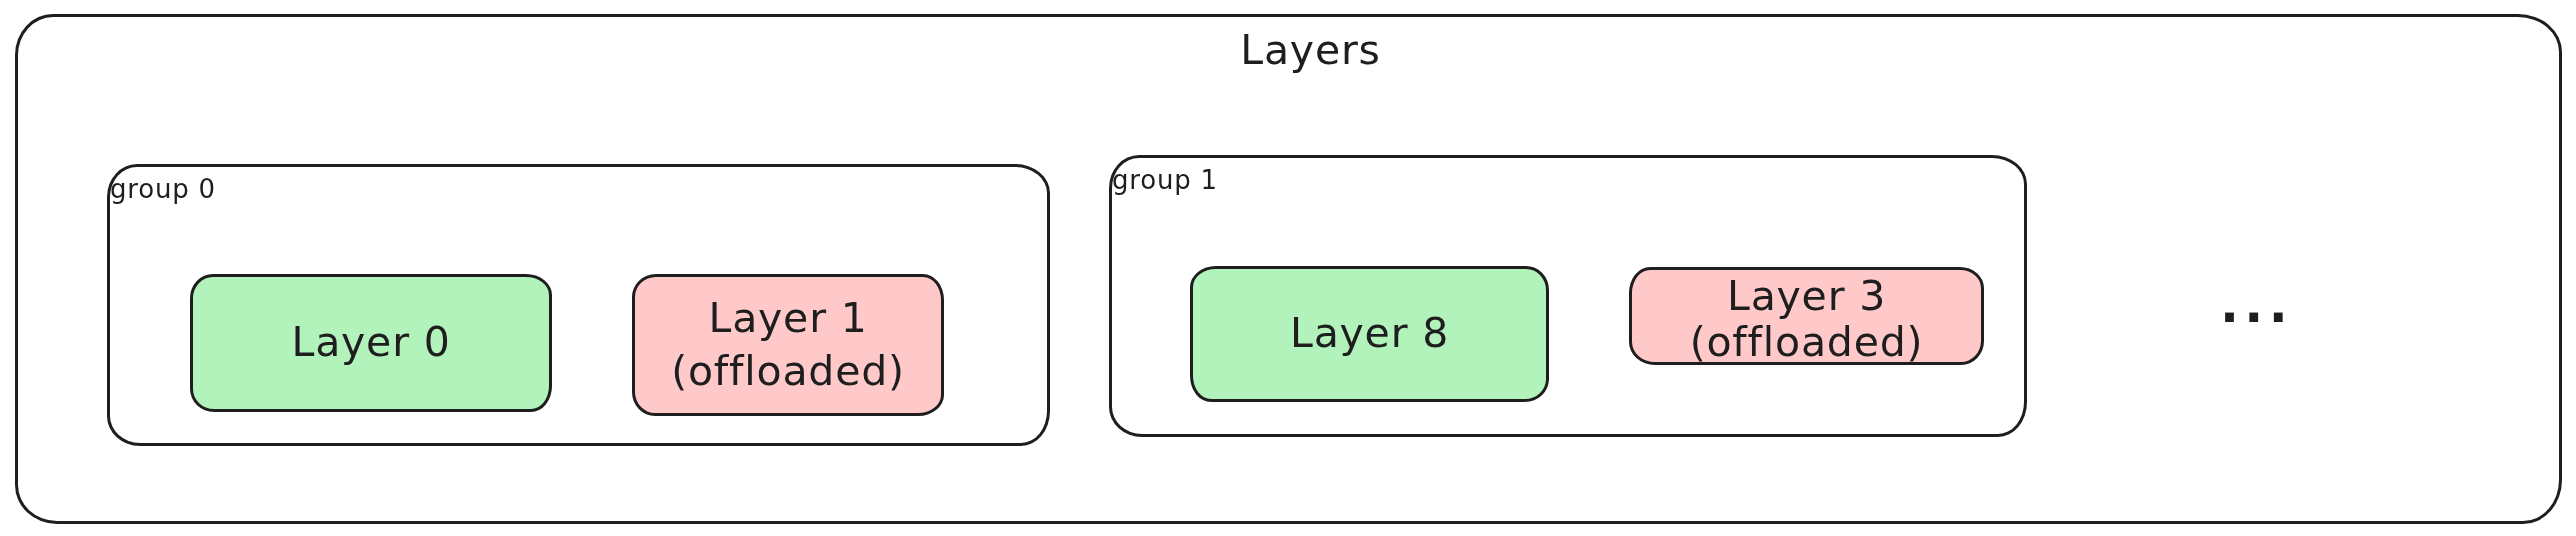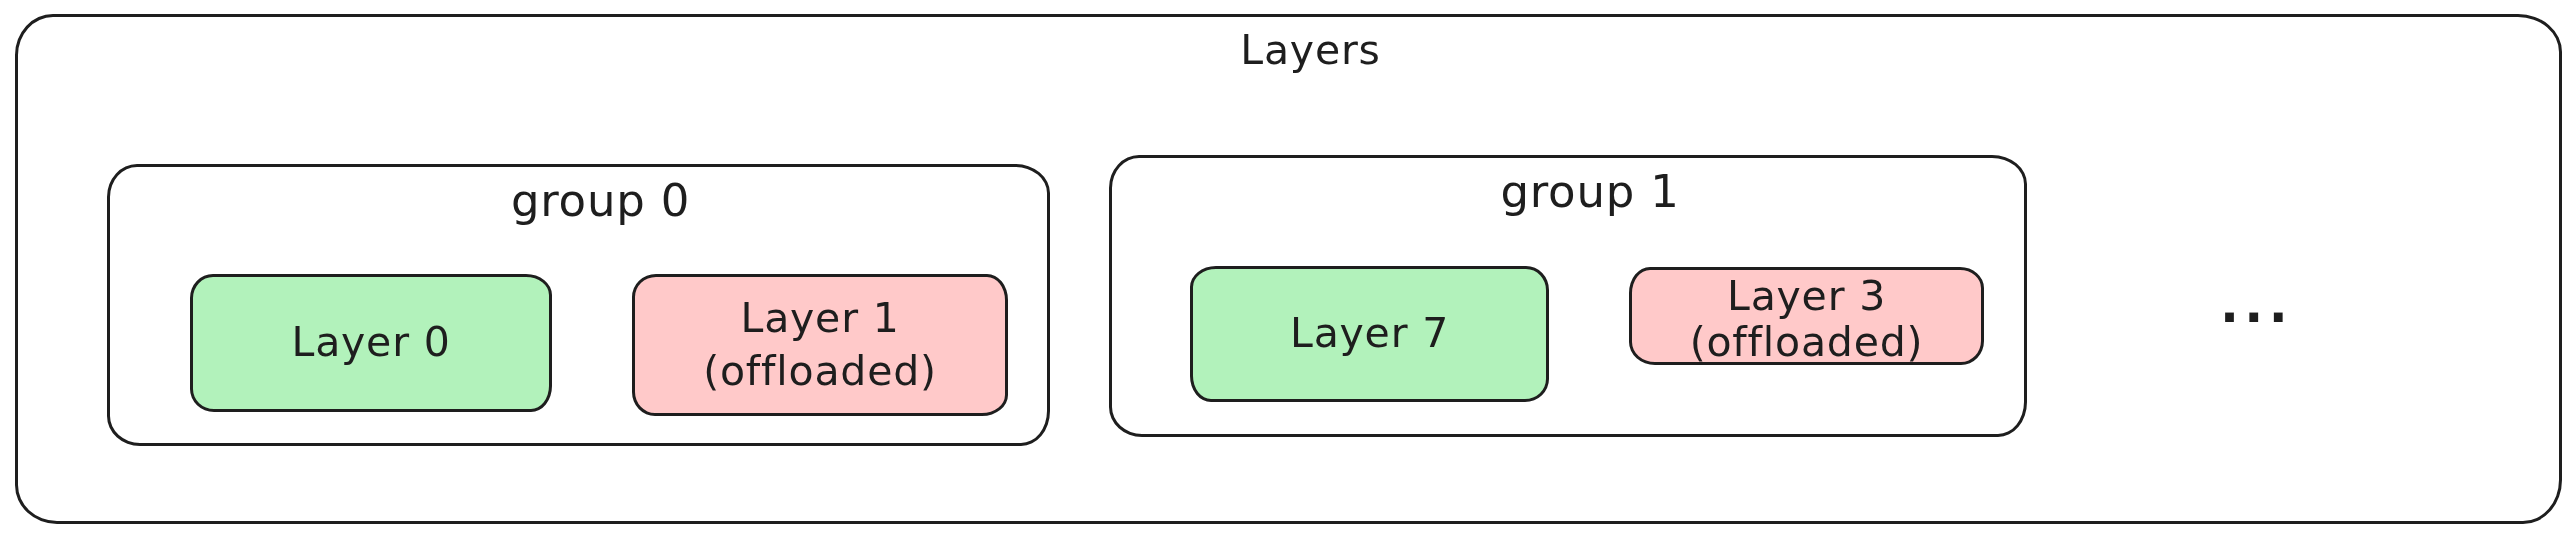--- a/index.html
+++ b/index.html
@@ -59,26 +59,24 @@
     left: 1091px;
     top: 138px;
     width: 918px;
     height: 282px;
   }
   .group-label {
     position: absolute;
     top: 7.6px;
     left: 0;
     right: 0;
-    text-align: center;
-    font-size: 45px;
+    font-size: 26px;
     line-height: 1.2;
     letter-spacing: 0.8px;
     font-weight: 500;
-    padding-left: 44px;
   }
   
   .layer-box {
     position: absolute;
     box-sizing: border-box;
     border: 3.8px solid var(--stroke, #1e1e1e);
     display: flex;
     flex-direction: column;
     align-items: center;
     justify-content: center;
@@ -89,21 +87,21 @@
     font-weight: 500;
   }
   .layer-box.loaded { background: var(--loaded, #b2f2bb); }
   .layer-box.offloaded { background: var(--offloaded, #ffc9c9); }
   .layer-box.l0 {
     left: 80px; top: 107px; width: 362px; height: 138px;
     border-radius: 23px 26px 21px 24px / 24px 21px 26px 23px;
     text-align: center;
   }
   .layer-box.l1 {
-    left: 522px; top: 107px; width: 376px; height: 142px;
+    left: 522px; top: 107px; width: 312px; height: 142px;
     border-radius: 24px 21px 26px 23px / 23px 26px 21px 24px;
   }
   .layer-box.l2 {
     left: 78px; top: 108px; width: 359px; height: 136px;
     border-radius: 26px 23px 24px 21px / 21px 24px 23px 26px;
   }
   .layer-box.l3 {
     left: 517px; top: 109px; width: 355px; height: 98px;
     border-radius: 21px 24px 23px 26px / 26px 21px 24px 23px;
   }
@@ -141,21 +139,21 @@
       <div class="layer-box offloaded l1">
         <div class="layer-line">Layer 1</div>
         <div class="layer-line">(offloaded)</div>
       </div>
     </div>
 
     <div class="group-box g1">
       <div class="group-label">group 1</div>
 
       <div class="layer-box loaded l2">
-        <div class="layer-line">Layer 7</div>
+        <div class="layer-line">Layer 8</div>
 
       </div>
 
       <div class="layer-box offloaded l3">
         <div class="layer-line">Layer 3</div>
         <div class="layer-line">(offloaded)</div>
       </div>
     </div>
 
     <div class="more-ellipsis">...</div>

